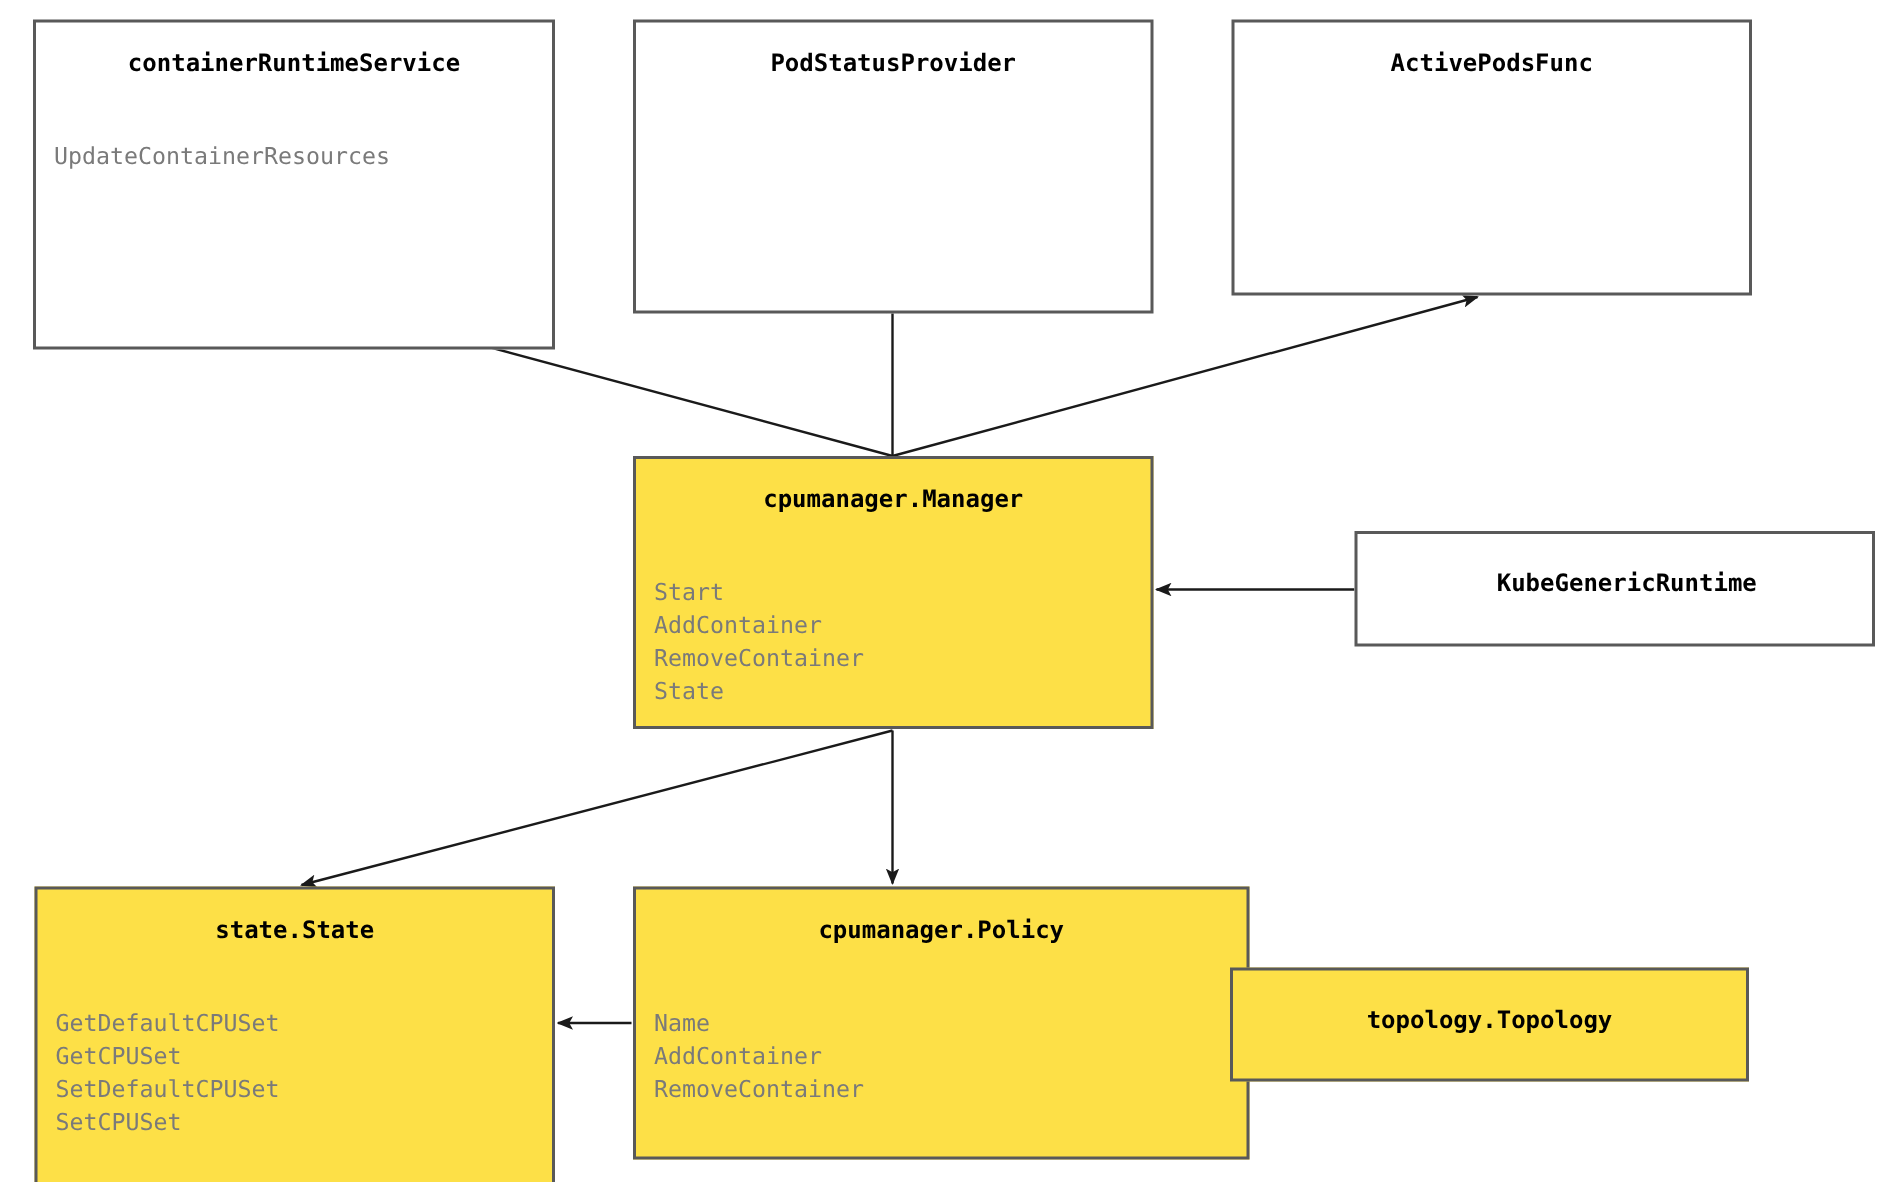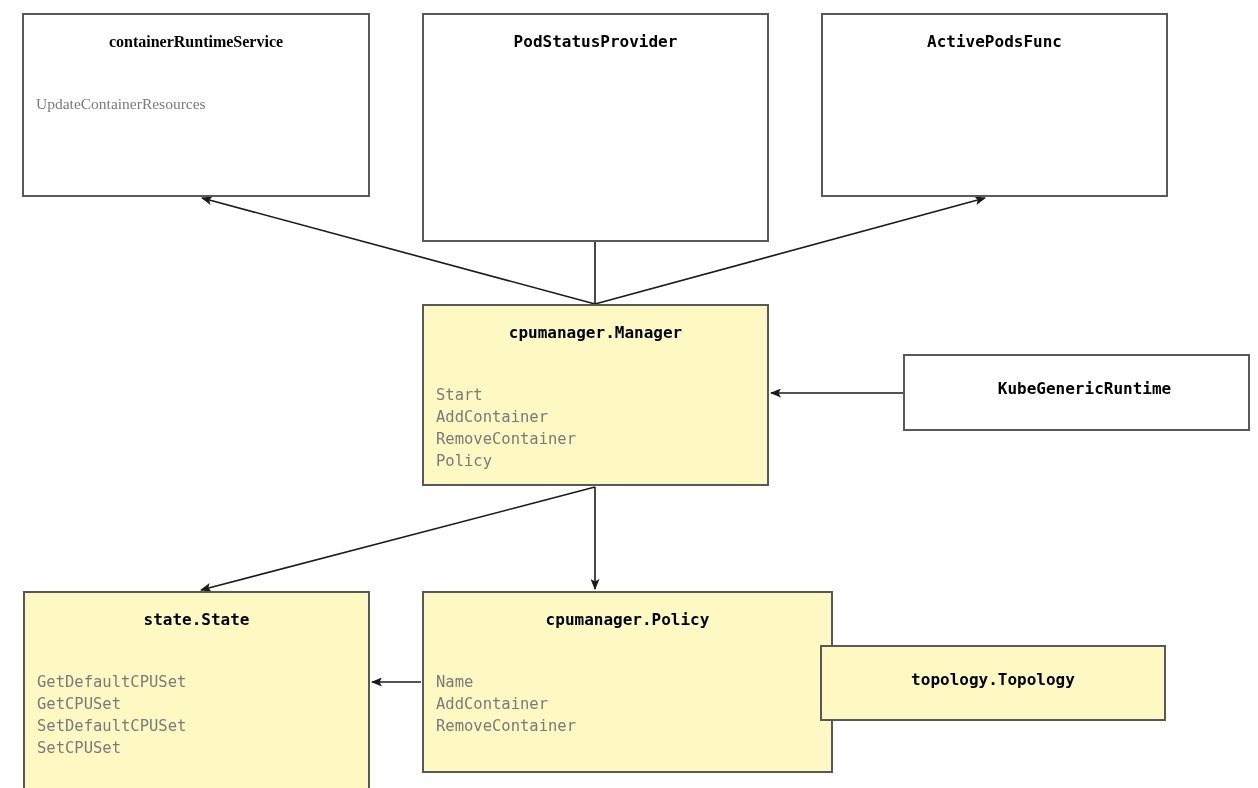--- a/index.html
+++ b/index.html
@@ -23,21 +23,21 @@
     height: 788px;
     pointer-events: none;
   }
   .node {
     position: absolute;
     box-sizing: border-box;
     border: 2px solid #595959;
     background: #ffffff;
   }
   .node.filled {
-    background: #fef9c3;
+    background: #fde047;
   }
   .node-title {
     text-align: center;
     font-weight: bold;
     font-size: 16px;
     color: #000000;
     letter-spacing: 0px;
     margin-top: 18px;
     line-height: 18px;
     white-space: pre;
@@ -71,39 +71,39 @@
         <line x1="595" y1="304" x2="595" y2="199" stroke="#1a1a1a" stroke-width="1.6" marker-end="url(#arrowhead)"></line>
         <line x1="595" y1="304" x2="985" y2="198" stroke="#1a1a1a" stroke-width="1.6" marker-end="url(#arrowhead)"></line>
         <line x1="903" y1="393" x2="771" y2="393" stroke="#1a1a1a" stroke-width="1.6" marker-end="url(#arrowhead)"></line>
         <line x1="595" y1="487" x2="201" y2="590" stroke="#1a1a1a" stroke-width="1.6" marker-end="url(#arrowhead)"></line>
         <line x1="595" y1="487" x2="595" y2="589" stroke="#1a1a1a" stroke-width="1.6" marker-end="url(#arrowhead)"></line>
         <line x1="421" y1="682" x2="372" y2="682" stroke="#1a1a1a" stroke-width="1.6" marker-end="url(#arrowhead)"></line>
         <line x1="770" y1="682" x2="818" y2="682" stroke="#1a1a1a" stroke-width="1.6" marker-end="url(#arrowhead)"></line>
       </g>
   </svg>
   <div id="nodes">
-      <div class="node" style="left: 22px; top: 13px; width: 348px; height: 184px; font-family: Liberation Serif, serif;">
+      <div class="node" style="left: 22px; top: 13px; width: 348px; height: 220px;">
         <div class="node-title">containerRuntimeService</div>
         <div class="node-members">
           <div class="node-member">UpdateContainerResources</div>
         </div>
       </div>
-      <div class="node" style="left: 422px; top: 13px; width: 347px; height: 229px;">
+      <div class="node" style="left: 422px; top: 13px; width: 347px; height: 196px;">
         <div class="node-title">PodStatusProvider</div>
       </div>
       <div class="node" style="left: 821px; top: 13px; width: 347px; height: 184px;">
         <div class="node-title">ActivePodsFunc</div>
       </div>
       <div class="node filled" style="left: 422px; top: 304px; width: 347px; height: 182px;">
         <div class="node-title">cpumanager.Manager</div>
         <div class="node-members">
           <div class="node-member">Start</div>
           <div class="node-member">AddContainer</div>
           <div class="node-member">RemoveContainer</div>
-          <div class="node-member">Policy</div>
+          <div class="node-member">State</div>
         </div>
       </div>
       <div class="node compact" style="left: 903px; top: 354px; width: 347px; height: 77px; padding-left: 16px;">
         <div class="node-title">KubeGenericRuntime</div>
       </div>
       <div class="node filled" style="left: 23px; top: 591px; width: 347px; height: 226px;">
         <div class="node-title">state.State</div>
         <div class="node-members">
           <div class="node-member">GetDefaultCPUSet</div>
           <div class="node-member">GetCPUSet</div>

